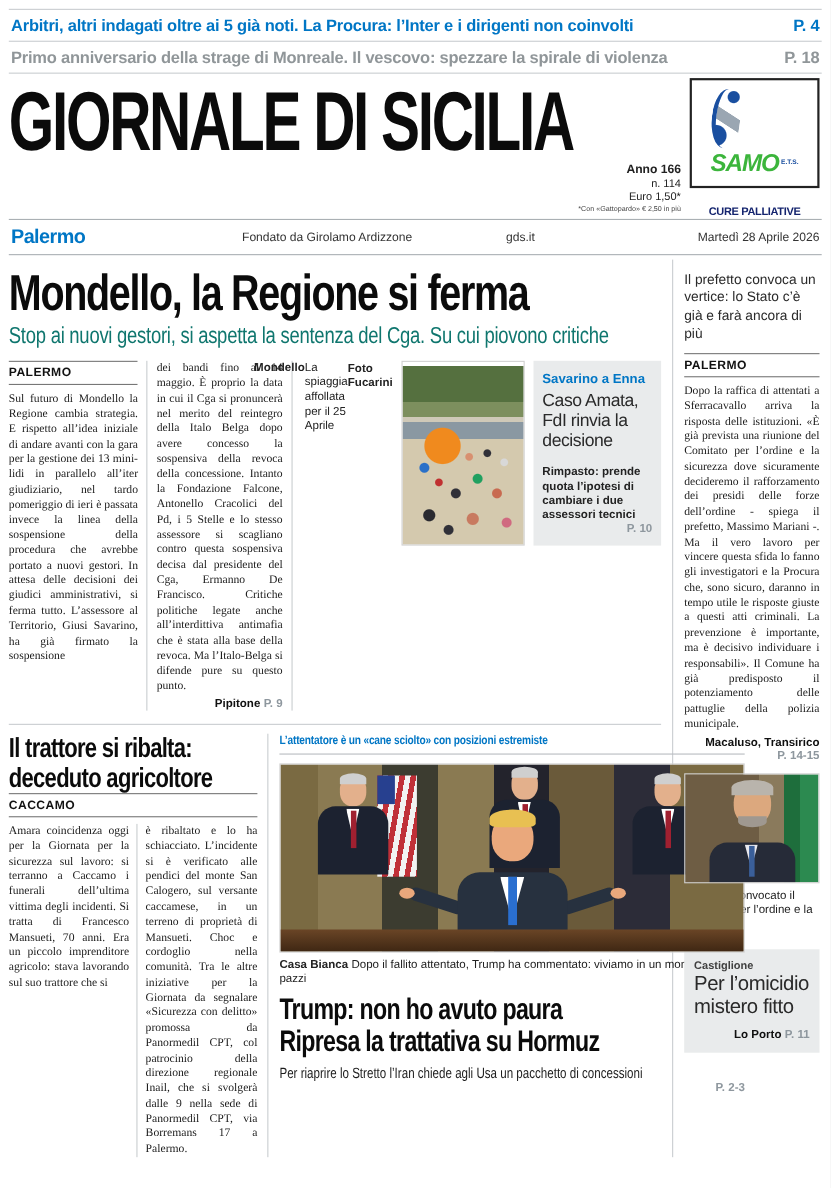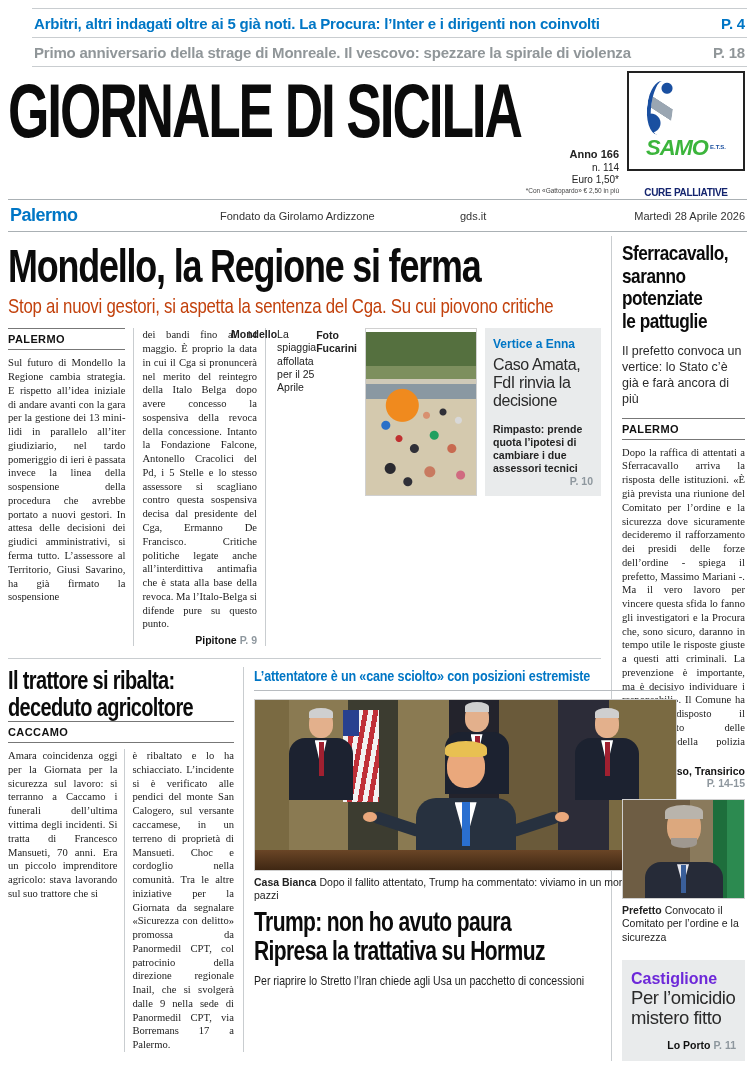--- a/index.html
+++ b/index.html
@@ -1,21 +1,21 @@
 <!DOCTYPE html>
 <html lang="it"><head>
 <meta charset="utf-8">
 <style>
   * { margin:0; padding:0; box-sizing:border-box; }
   html,body { background:#f2f2f2; }
   body { font-family:"Liberation Sans", sans-serif; }
   .page { width:755px; height:1080px; background:#fff; margin:0 auto; padding:8px 8px 0 8px; overflow:hidden; position:relative; color:#111; }
 
   
-  .top-strip { border-top:1px solid #c9cdd0;margin-left:24px; }
+  .top-strip { border-top:1px solid #c9cdd0; }
   .strip-row { display:flex; justify-content:space-between; align-items:baseline; padding:6px 2px 5px 2px; border-bottom:1px solid #c9cdd0; font-weight:bold; font-size:15px; letter-spacing:-0.2px; }
   .strip-row .pg { font-weight:bold; margin-left:12px; white-space:nowrap; }
   .c-blue { color:#0076c5; } .c-black { color:#121212; } .c-gray { color:#909699; }
 
   
   .masthead-row { position:relative; height:128px; }
   .masthead-title { position:absolute; left:0; top:6px; font-weight:900; font-size:76px; line-height:1; color:#0b0b0b; letter-spacing:-3px; }
   .condense { display:inline-block; transform-origin:0 50%; white-space:nowrap; }
   .c70 { transform:scaleX(0.70); } .c78 { transform:scaleX(0.78); }
   .c80 { transform:scaleX(0.80); } .c82 { transform:scaleX(0.82); } .c84 { transform:scaleX(0.84); }
@@ -38,21 +38,21 @@
   .dateline .founded { width:240px; }
   .dateline .site { flex:1; }
   .dateline .date { text-align:right; }
 
   
   .main-row { display:flex; margin-top:4px; }
   .main-col { width:604px; border-right:1px solid #c9cdd0; padding-right:10px; }
   .sidebar { width:133px; padding-left:10px; }
 
   h1.lead-hl { font-size:46px; line-height:1.05; color:#0b0b0b; letter-spacing:-1.5px; margin:6px 0 4px 0; font-weight:900; }
-  .lead-subhead { font-size:21px; font-weight:400; color:#c2410c; letter-spacing:-0.3px; margin-bottom:10px; }
+  .lead-subhead { font-size:21px; font-weight:400; color:#0f766e; letter-spacing:-0.3px; margin-bottom:10px; }
 
   .section-label { font-size:11px; font-weight:900; letter-spacing:0.4px; border-top:1px solid #777; border-bottom:1px solid #777; padding:4px 0; margin-bottom:6px; color:#111; }
   .body-text { font-family:"Liberation Serif", serif; font-size:10.6px; line-height:1.3; text-align:justify; color:#1b1b1b; }
   .byline { text-align:right; font-size:10.5px; font-weight:bold; margin-top:3px; color:#111; }
   .pageref { color:#8e979e; font-weight:bold; margin-left:3px; }
 
   .lead-grid { display:flex; min-height:196px; }
   .lead-c1 { width:120px; }
   .lead-c2 { width:126px; border-left:1px solid #c9cdd0; margin-left:8px; padding-left:8px; }
   .lead-cap { width:92px; border-left:1px solid #c9cdd0; margin-left:8px; padding-left:12px; display:flex; flex-direction:row; justify-content:flex-end; font-size:10.5px; line-height:1.25; color:#222; }
@@ -86,21 +86,21 @@
   
   .second-row { display:flex; border-top:1px solid #c9cdd0; margin-top:12px; padding-top:8px; }
   .tractor { width:236px; border-right:1px solid #c9cdd0; padding-right:9px; flex:none; }
   h2.tr-hl { font-size:25px; line-height:1.08; font-weight:900; color:#0b0b0b; letter-spacing:-0.8px; }
   .standfirst { font-size:12.5px; line-height:1.25; color:#2a2a2a; margin:10px 0 8px 0; }
   .tr-cols { display:flex; }
   .tr-cols .c { width:50%; }
   .tr-cols .c + .c { border-left:1px solid #c9cdd0; margin-left:7px; padding-left:7px; }
 
   .trump { flex:1; padding-left:10px; }
-  .trump .kick { color:#0076c5; font-weight:900; font-size:15px; letter-spacing:-0.2px; border-bottom:1px solid #b8bcc0; padding-bottom:6px; }
+  .trump .kick { color:#0076c5; font-weight:900; font-size:11px; letter-spacing:-0.2px; border-bottom:1px solid #b8bcc0; padding-bottom:6px; }
   .photo-trump { width:100%; height:172px; margin-top:8px; position:relative; overflow:hidden; border:1px solid #d0d0d0;
     background:linear-gradient(90deg,#7a6a42 0 8%, #8a7a52 8% 22%, #3c3c30 22% 34%, #8a7a52 34% 46%, #23232c 46% 58%, #6a5a3a 58% 72%, #2c2c38 72% 84%, #7a6a42 84% 100%); }
   .flag-us { position:absolute; left:21%; top:6%; width:36px; height:92px; background:repeating-linear-gradient(100deg,#c03038 0 5px,#f2f2f2 5px 10px); }
   .flag-us::before { content:""; position:absolute; left:0; top:0; width:16px; height:26px; background:#27408f; }
   .person { position:absolute; width:64px; height:90px; }
   .person .suit { position:absolute; bottom:0; left:0; width:100%; height:62px; background:#1c2230; border-radius:16px 16px 0 0; }
   .person .suit::before { content:""; position:absolute; left:26px; top:2px; width:12px; height:26px; background:#fff; clip-path:polygon(0 0,100% 0,50% 100%); }
   .person .suit::after { content:""; position:absolute; left:30px; top:4px; width:5px; height:34px; background:#a02030; }
   .person .head { position:absolute; top:0; left:20px; width:24px; height:28px; background:#e3b08c; border-radius:45%; }
   .person .head::before { content:""; position:absolute; top:-2px; left:0; width:24px; height:10px; background:#cfcfcf; border-radius:50% 50% 0 0; }
@@ -128,21 +128,21 @@
   .sb-byline { text-align:right; font-size:10.5px; font-weight:bold; margin-top:3px; }
   .photo-prefect { width:100%; height:100px; margin-top:10px; position:relative; overflow:hidden; border:1px solid #d0d0d0;
     background:linear-gradient(90deg,#6e5d44 0 55%, #8a7a5c 55% 74%, #1e6e3c 74% 86%, #2c8a50 86% 100%); }
   .photo-prefect .head { position:absolute; top:8px; left:44px; width:34px; height:38px; background:#dca87e; border-radius:46%; }
   .photo-prefect .head::before { content:""; position:absolute; top:-3px; left:-2px; width:38px; height:14px; background:#b9b4ac; border-radius:50% 50% 0 0; }
   .photo-prefect .head::after { content:""; position:absolute; bottom:-2px; left:4px; width:26px; height:10px; background:#9f9890; border-radius:0 0 50% 50%; }
   .photo-prefect .suit { position:absolute; bottom:0; left:22px; width:78px; height:36px; background:#262b38; border-radius:16px 16px 0 0; }
   .photo-prefect .suit::before { content:""; position:absolute; left:32px; top:2px; width:12px; height:22px; background:#e8e8ee; clip-path:polygon(0 0,100% 0,50% 100%); }
   .photo-prefect .suit::after { content:""; position:absolute; left:36px; top:3px; width:5px; height:28px; background:#3a5f9a; }
   .castig-box { background:#e9ebec; padding:10px 9px; margin-top:16px; }
-  .castig-box .kick { color:#6d28d9; font-weight:900; font-size:16px; }
+  .castig-box .kick { color:#404040; font-weight:900; font-size:10px; }
   .castig-box .ttl { font-size:18.5px; line-height:1.12; color:#2a2a2a; letter-spacing:-0.4px; margin:0 0 10px 0; }
   .castig-box .by { text-align:right; font-size:10.5px; font-weight:bold; }
 </style>
 </head>
 <body>
 
 <div class="page">
 
   <header class="top-strip">
     <div class="strip-row c-blue">
@@ -192,21 +192,21 @@
           <p class="body-text">dei bandi fino al 14 maggio. È proprio la data in cui il Cga si pronuncerà nel merito del reintegro della Italo Belga dopo avere concesso la sospensiva della revoca della concessione. Intanto la Fondazione Falcone, Antonello Cracolici del Pd, i 5 Stelle e lo stesso assessore si scagliano contro questa sospensiva decisa dal presidente del Cga, Ermanno De Francisco. Critiche politiche legate anche all’interdittiva antimafia che è stata alla base della revoca. Ma l’Italo-Belga si difende pure su questo punto.</p>
           <div class="byline"><span>Pipitone</span><span class="pageref">P. 9</span></div>
         </div>
         <div class="lead-cap">
           <div class="t">Mondello</div>
           <div>La spiaggia affollata per il 25 Aprile</div>
           <div class="cr">Foto Fucarini</div>
         </div>
         <div class="photo-beach"></div>
         <div class="enna-box">
-          <div class="kick">Vertice a Enna</div>
+          <div class="kick">Savarino a Enna</div>
           <div class="ttl">Caso Amata, FdI rinvia la decisione</div>
           <div class="txt">Rimpasto: prende quota l’ipotesi di cambiare i due assessori tecnici</div>
           <div class="pg"><span class="pageref">P. 10</span></div>
         </div>
       </div>
 
       <div class="second-row">
 
         <div class="tractor">
           <h2 class="tr-hl">
@@ -259,26 +259,20 @@
             <span class="condense c78" style="display:block">Trump: non ho avuto paura</span>
             <span class="condense c78" style="display:block">Ripresa la trattativa su Hormuz</span>
           </h2>
           <div class="trump-sub"><span class="condense c78">Per riaprire lo Stretto l’Iran chiede agli Usa un pacchetto di concessioni</span></div>
           <div class="trump-pg"><span class="pageref">P. 2-3</span></div>
         </div>
       </div>
     </div>
 
     <aside class="sidebar">
-      <h2 class="sb-hl">
-        <span class="condense c82" style="display:block">Sferracavallo,</span>
-        <span class="condense c82" style="display:block">saranno</span>
-        <span class="condense c82" style="display:block">potenziate</span>
-        <span class="condense c82" style="display:block">le pattuglie</span>
-      </h2>
       <div class="sb-stand">Il prefetto convoca un vertice: lo Stato c’è già e farà ancora di più</div>
       <div class="section-label">PALERMO</div>
       <p class="body-text">Dopo la raffica di attentati a Sferracavallo arriva la risposta delle istituzioni. «È già prevista una riunione del Comitato per l’ordine e la sicurezza dove sicuramente decideremo il rafforzamento dei presidi delle forze dell’ordine - spiega il prefetto, Massimo Mariani -. Ma il vero lavoro per vincere questa sfida lo fanno gli investigatori e la Procura che, sono sicuro, daranno in tempo utile le risposte giuste a questi atti criminali. La prevenzione è importante, ma è decisivo individuare i responsabili». Il Comune ha già predisposto il potenziamento delle pattuglie della polizia municipale.</p>
       <div class="sb-byline"><span>Macaluso, Transirico</span><br><span class="pageref">P. 14-15</span></div>
       <div class="photo-prefect">
         <div class="head"></div>
           <div class="suit"></div>
       </div>
       <div class="photo-cap"><span class="b">Prefetto</span><span>Convocato il Comitato per l’ordine e la sicurezza</span></div>
       <div class="castig-box">

